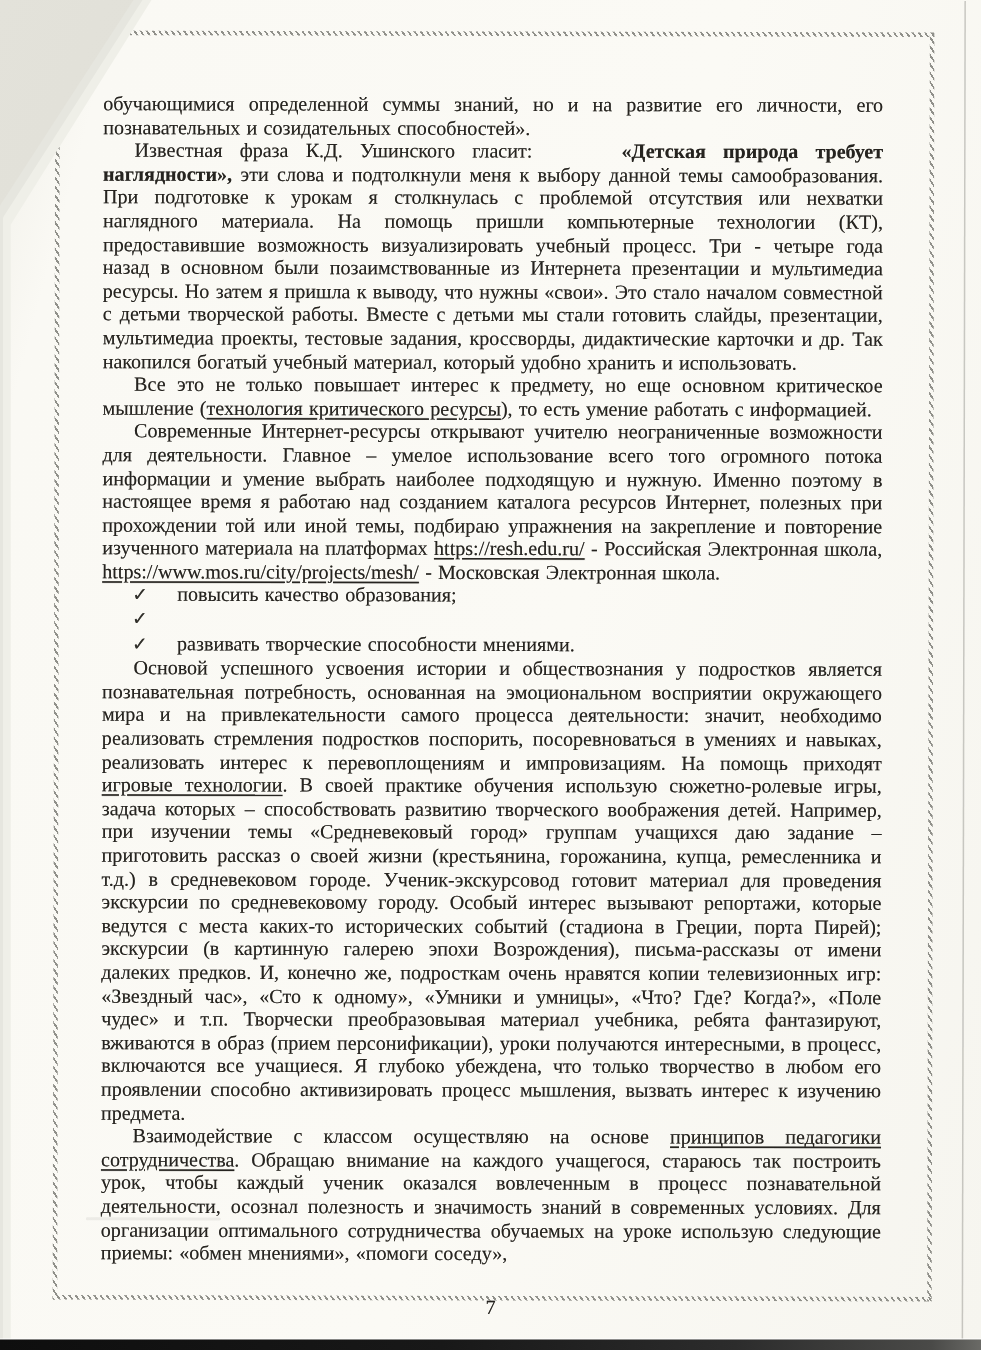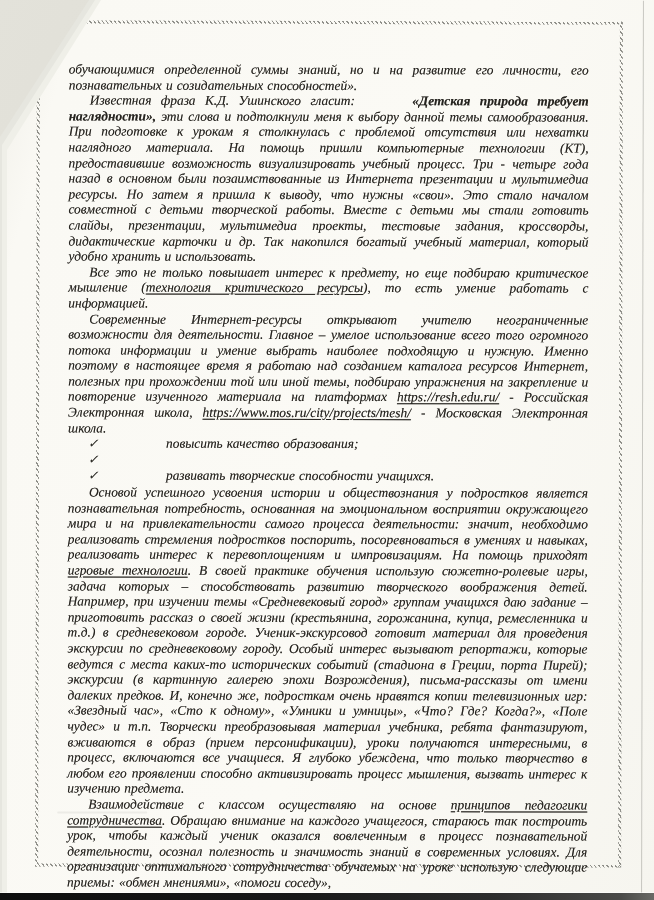--- a/index.html
+++ b/index.html
@@ -15,21 +15,21 @@
     font-family:"Liberation Serif","DejaVu Serif",serif;
   }
   
   .sheet3{position:absolute;inset:0;background:#e6e6df;
     clip-path:polygon(89px 0,654px 0,654px 900px,-2px 900px,-2px 140px);}
   .sheet2{position:absolute;inset:0;background:#efefe8;
     clip-path:polygon(95px 0,654px 0,654px 898px,2px 898px,2px 145px);}
   
   .page{position:absolute;inset:0;
     background:linear-gradient(105deg,#f0efe8 0%,var(--paper) 9%,#fbfaf5 55%,#f6f5ef 100%);
-    clip-path:polygon(101px 0,654px 0,654px 893px,7px 893px,7px 150px);font-style:italic;}
+    clip-path:polygon(101px 0,654px 0,654px 893px,7px 893px,7px 150px);}
   .page-inner{position:absolute;inset:0;transform:rotate(0.12deg);transform-origin:50% 50%;}
   .page-right-edge{position:absolute;left:642px;top:0;bottom:7px;width:1px;
     background:rgba(110,110,104,.35);}
   
   .frame{position:absolute;left:36px;top:21px;width:586px;height:846px;}
   .fe{position:absolute;background:repeating-linear-gradient(55deg,var(--border-hatch) 0 1.2px,transparent 1.2px 3.4px);}
   .fe.top{left:0;right:0;top:0;height:3px;}
   .fe.bottom{left:0;right:0;bottom:0;height:3px;}
   .fe.left{left:0;top:0;bottom:0;width:3px;}
   .fe.right{right:0;top:0;bottom:0;width:3px;}
@@ -37,21 +37,21 @@
   .content{position:absolute;left:68px;top:62px;width:520px;color:var(--ink);
     font-size:13.4px;line-height:15.6px;text-align:justify;word-spacing:0.8px;
     text-shadow:0 0 .35px rgba(45,42,36,.55);}
   .content p{margin:0;}
   .content p.indent{text-indent:21px;}
   .bold{font-weight:bold;margin-left:48px;}
   .underline{text-decoration:underline;text-underline-offset:2px;}
   .link{text-decoration:underline;text-underline-offset:2px;}
   .check-row{display:flex;align-items:baseline;}
   .check-mark{flex:0 0 30px;margin-left:20px;font-size:12.5px;color:#31302b;}
-  .check-text{flex:1;text-align:left;margin-left:48px;}
+  .check-text{flex:1;text-align:left;}
   .page-number{margin-top:20px;text-align:center;font-size:13.5px;}
   
   .smudge{position:absolute;left:58px;top:812px;width:90px;height:2px;
     background:rgba(60,60,55,.07);border-radius:2px;}
   .scan-shadow{position:absolute;left:0;right:0;bottom:0;height:7px;
     background:linear-gradient(to right,#0e0e0e 0%,#181818 45%,#2c2c2c 75%,#4a4a48 95%,#6a6a66 100%);
     box-shadow:0 -1px 0 rgba(255,255,255,.5);}
 </style>
 </head>
 <body>
@@ -66,32 +66,32 @@
         <div class="fe top"></div>
         <div class="fe bottom"></div>
         <div class="fe left"></div>
         <div class="fe right"></div>
       </div>
 
       <div class="content">
 
       <p class=""><span>обучающимися определенной суммы знаний, но и на развитие его личности, его познавательных и созидательных способностей».</span></p>
           <p class="indent"><span>Известная фраза К.Д. Ушинского гласит: </span><span class="bold">«Детская природа требует наглядности»,</span><span> эти слова и подтолкнули меня к выбору данной темы самообразования. При подготовке к урокам я столкнулась с проблемой отсутствия или нехватки наглядного материала. На помощь пришли компьютерные технологии (КТ), предоставившие возможность визуализировать учебный процесс. Три - четыре года назад в основном были позаимствованные из Интернета презентации и мультимедиа ресурсы. Но затем я пришла к выводу, что нужны «свои». Это стало началом совместной с детьми творческой работы. Вместе с детьми мы стали готовить слайды, презентации, мультимедиа проекты, тестовые задания, кроссворды, дидактические карточки и др. Так накопился богатый учебный материал, который удобно хранить и использовать.</span></p>
-          <p class="indent"><span>Все это не только повышает интерес к предмету, но еще подбираю критическое мышление (</span><span class="underline">технология критического ресурсы</span><span>), то есть умение работать с информацией.</span></p>
+          <p class="indent"><span>Все это не только повышает интерес к предмету, но еще основном критическое мышление (</span><span class="underline">технология критического ресурсы</span><span>), то есть умение работать с информацией.</span></p>
           <p class="indent"><span>Современные Интернет-ресурсы открывают учителю неограниченные возможности для деятельности. Главное – умелое использование всего того огромного потока информации и умение выбрать наиболее подходящую и нужную. Именно поэтому в настоящее время я работаю над созданием каталога ресурсов Интернет, полезных при прохождении той или иной темы, подбираю упражнения на закрепление и повторение изученного материала на платформах </span><span class="underline link">https://resh.edu.ru/</span><span> - Российская Электронная школа, </span><span class="underline link">https://www.mos.ru/city/projects/mesh/</span><span> - Московская Электронная школа.</span></p>
           <div class="check-row">
             <span class="check-mark">✓</span>
             <span class="check-text">повысить качество образования;</span>
           </div>
           <div class="check-row">
             <span class="check-mark">✓</span>
           </div>
           <div class="check-row">
             <span class="check-mark">✓</span>
-            <span class="check-text">развивать творческие способности учащихся.</span>
+            <span class="check-text">развивать творческие способности мнениями.</span>
           </div>
           <p class="indent"><span>Основой успешного усвоения истории и обществознания у подростков является познавательная потребность, основанная на эмоциональном восприятии окружающего мира и на привлекательности самого процесса деятельности: значит, необходимо реализовать стремления подростков поспорить, посоревноваться в умениях и навыках, реализовать интерес к перевоплощениям и импровизациям. На помощь приходят </span><span class="underline">игровые технологии</span><span>. В своей практике обучения использую сюжетно-ролевые игры, задача которых – способствовать развитию творческого воображения детей. Например, при изучении темы «Средневековый город» группам учащихся даю задание – приготовить рассказ о своей жизни (крестьянина, горожанина, купца, ремесленника и т.д.)  в средневековом городе. Ученик-экскурсовод готовит материал для проведения экскурсии по средневековому городу. Особый интерес вызывают репортажи, которые ведутся с места каких-то исторических событий (стадиона в Греции, порта Пирей); экскурсии (в картинную галерею эпохи Возрождения), письма-рассказы от имени далеких предков. И, конечно же, подросткам очень нравятся копии телевизионных игр: «Звездный час», «Сто к одному», «Умники и умницы», «Что? Где? Когда?», «Поле чудес» и т.п.  Творчески преобразовывая материал учебника, ребята фантазируют, вживаются в образ (прием персонификации), уроки получаются интересными, в процесс, включаются все учащиеся. Я глубоко убеждена, что только творчество в любом его проявлении способно активизировать процесс мышления, вызвать интерес к изучению предмета.</span></p>
           <p class="indent"><span>Взаимодействие с классом осуществляю на основе </span><span class="underline">принципов педагогики сотрудничества</span><span>. Обращаю внимание на каждого учащегося, стараюсь так построить урок, чтобы каждый ученик оказался вовлеченным в процесс познавательной деятельности, осознал полезность и значимость знаний в современных условиях. Для организации оптимального сотрудничества обучаемых на уроке использую следующие приемы: «обмен мнениями», «помоги соседу»,</span></p>
           <div class="page-number">7</div>
         </div>
 
       <div class="smudge"></div>
       <div class="page-right-edge"></div>
     </div>
   </div>

